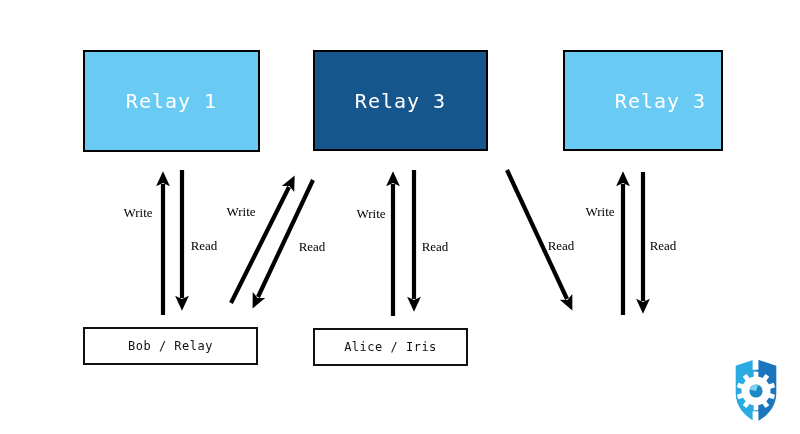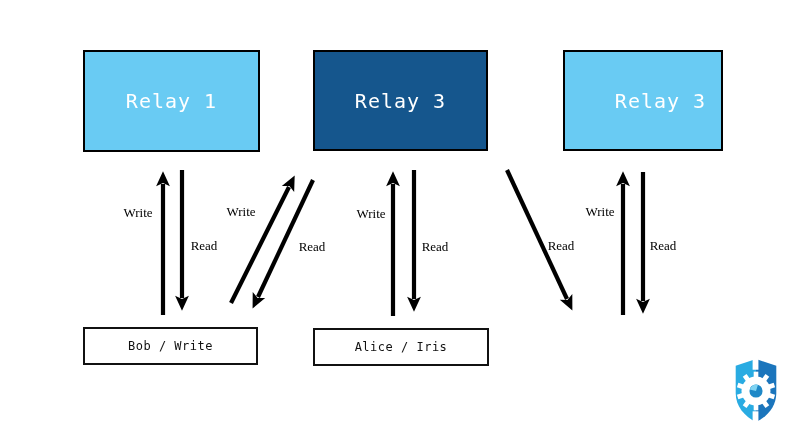--- a/index.html
+++ b/index.html
@@ -36,21 +36,21 @@
   .relay-3 { left: 563px; top: 50px; width: 160px; height: 101px; padding-left: 35px; }
 
   .client-box {
     background: #ffffff;
     border: 2px solid #111111;
     color: #111111;
     font-size: 12px;
     letter-spacing: 0.5px;
   }
   .client-1 { left: 83px;  top: 327px; width: 175px; height: 38px; }
-  .client-2 { left: 313px; top: 328px; width: 176px; height: 38px; }
+  .client-2 { left: 313px; top: 328px; width: 155px; height: 38px; }
   .client-3 { left: 540px; top: 328px; width: 177px; height: 37px; }
 
   .arrow-layer {
     position: absolute;
     left: 0; top: 0;
     width: 800px; height: 434px;
     pointer-events: none;
   }
 
   .edge-label {
@@ -86,21 +86,21 @@
     <span>Relay 1</span>
   </div>
   <div class="box relay-box relay-dark relay-2">
     <span>Relay 3</span>
   </div>
   <div class="box relay-box relay-light relay-3">
     <span>Relay 3</span>
   </div>
 
   <div class="box client-box client-1">
-    <span>Bob / Write</span>
+    <span>Bob / Relay</span>
   </div>
   <div class="box client-box client-2">
     <span>Alice / Iris</span>
   </div>
 
   <svg class="arrow-layer" viewBox="0 0 800 434">
     <defs>
       <marker id="ah" viewBox="0 0 10 10" refX="1.5" refY="5" markerUnits="userSpaceOnUse" markerWidth="17" markerHeight="15" orient="auto">
         <path d="M0,0.4 L10,5 L0,9.6 L2.2,5 Z" fill="#000000"></path>
       </marker>

